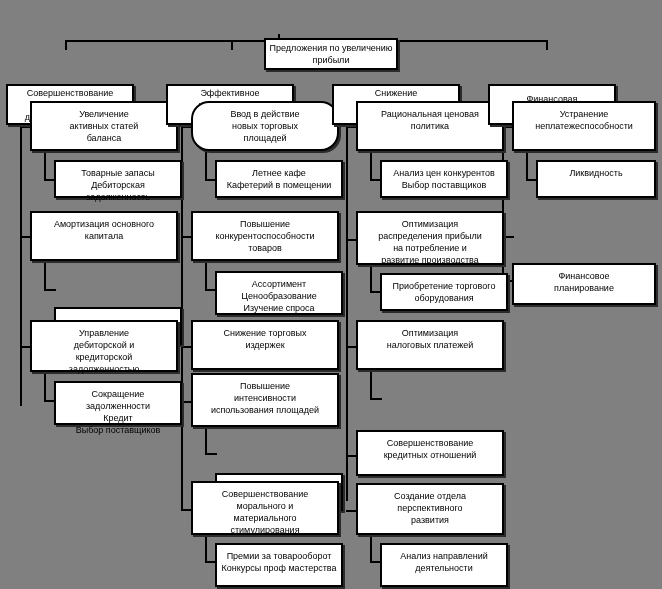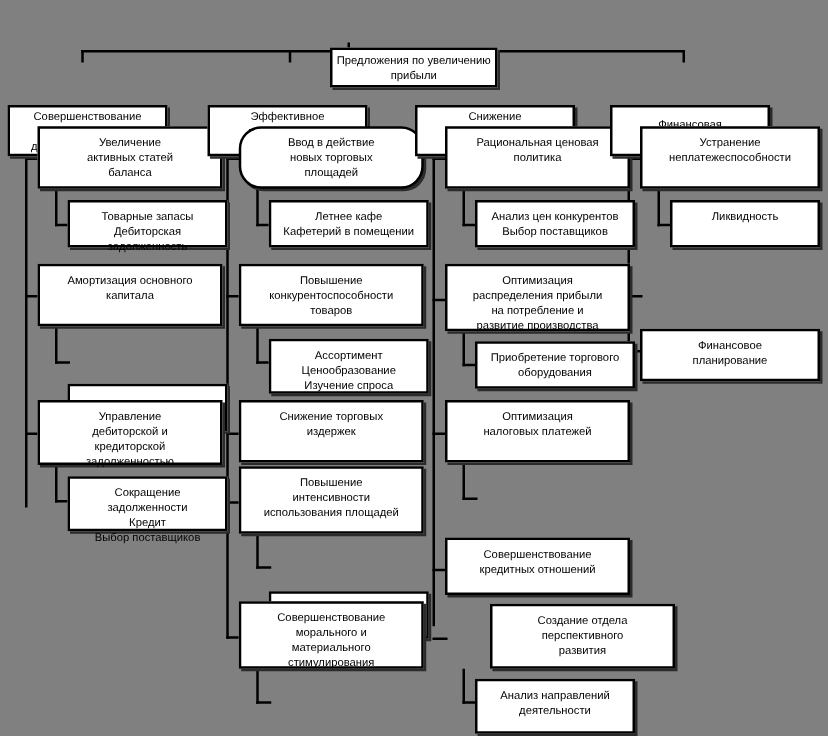--- a/index.html
+++ b/index.html
@@ -126,20 +126,22 @@
   <div class="conn h" style="left:205px; top:453px; width:12px;"></div>
   <div class="node center-v" style="left:215px; top:437px; width:128px; height:38px;">Аренда</div>
 
   <div class="conn h" style="left:181px; top:509px; width:12px;"></div>
   <div class="node" style="left:191px; top:481px; width:148px; height:54px;">Совершенствование
 морального и
 материального
 стимулирования</div>
   <div class="conn v" style="left:205px; top:535px; height:28px;"></div>
   <div class="conn h" style="left:205px; top:561px; width:12px;"></div>
+  <div class="node" style="left:215px; top:543px; width:128px; height:44px;">Премии за товарооборот
+Конкурсы проф мастерства</div>
 
   <div class="node center-v" style="left:332px; top:48px; width:128px; height:41px;">Снижение
 расходов и
 отчислений</div>
   <div class="conn v" style="left:346px; top:89px; height:412px;"></div>
 
   <div class="conn h" style="left:346px; top:126px; width:12px;"></div>
   <div class="node" style="left:356px; top:101px; width:148px; height:50px;">Рациональная ценовая
 политика</div>
   <div class="conn v" style="left:370px; top:151px; height:30px;"></div>
@@ -161,21 +163,21 @@
   <div class="node" style="left:356px; top:320px; width:148px; height:50px;">Оптимизация
 налоговых платежей</div>
   <div class="conn v" style="left:370px; top:370px; height:30px;"></div>
   <div class="conn h" style="left:370px; top:398px; width:12px;"></div>
 
   <div class="conn h" style="left:346px; top:455px; width:12px;"></div>
   <div class="node" style="left:356px; top:430px; width:148px; height:46px;">Совершенствование
 кредитных отношений</div>
 
   <div class="conn h" style="left:346px; top:510px; width:12px;"></div>
-  <div class="node" style="left:356px; top:483px; width:148px; height:52px;margin-left:36px;">Создание отдела
+  <div class="node" style="left:356px; top:483px; width:148px; height:52px;">Создание отдела
 перспективного
 развития</div>
   <div class="conn v" style="left:370px; top:535px; height:28px;"></div>
   <div class="conn h" style="left:370px; top:561px; width:12px;"></div>
   <div class="node" style="left:380px; top:543px; width:128px; height:44px;">Анализ направлений
 деятельности</div>
 
   <div class="node center-v" style="left:488px; top:48px; width:128px; height:41px;">Финансовая
 стабилизация</div>
   <div class="conn v" style="left:502px; top:89px; height:193px;"></div>

